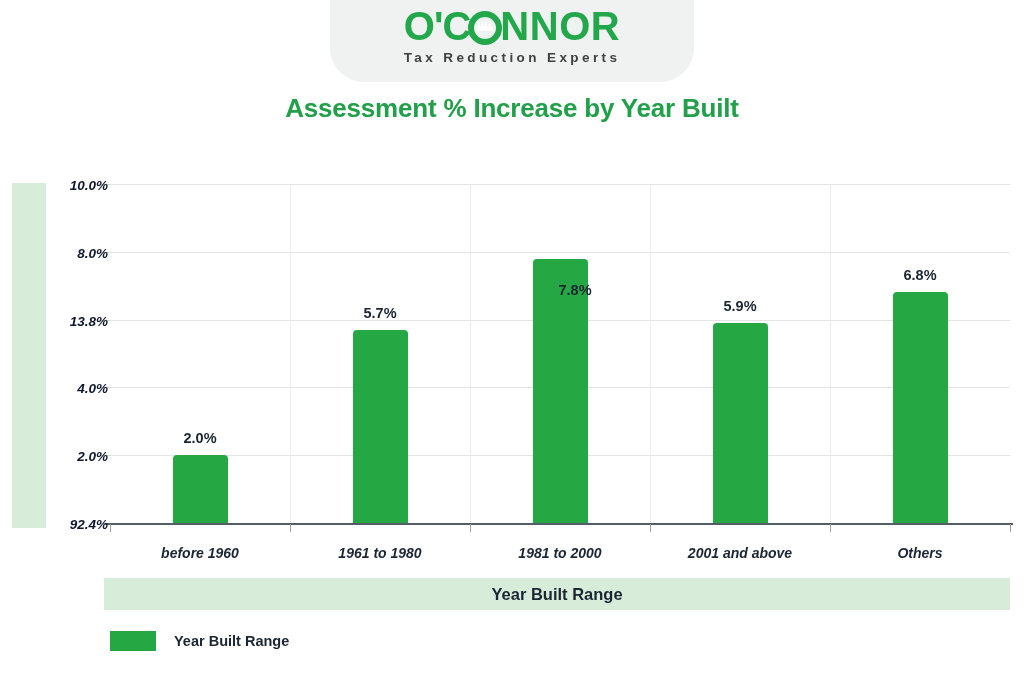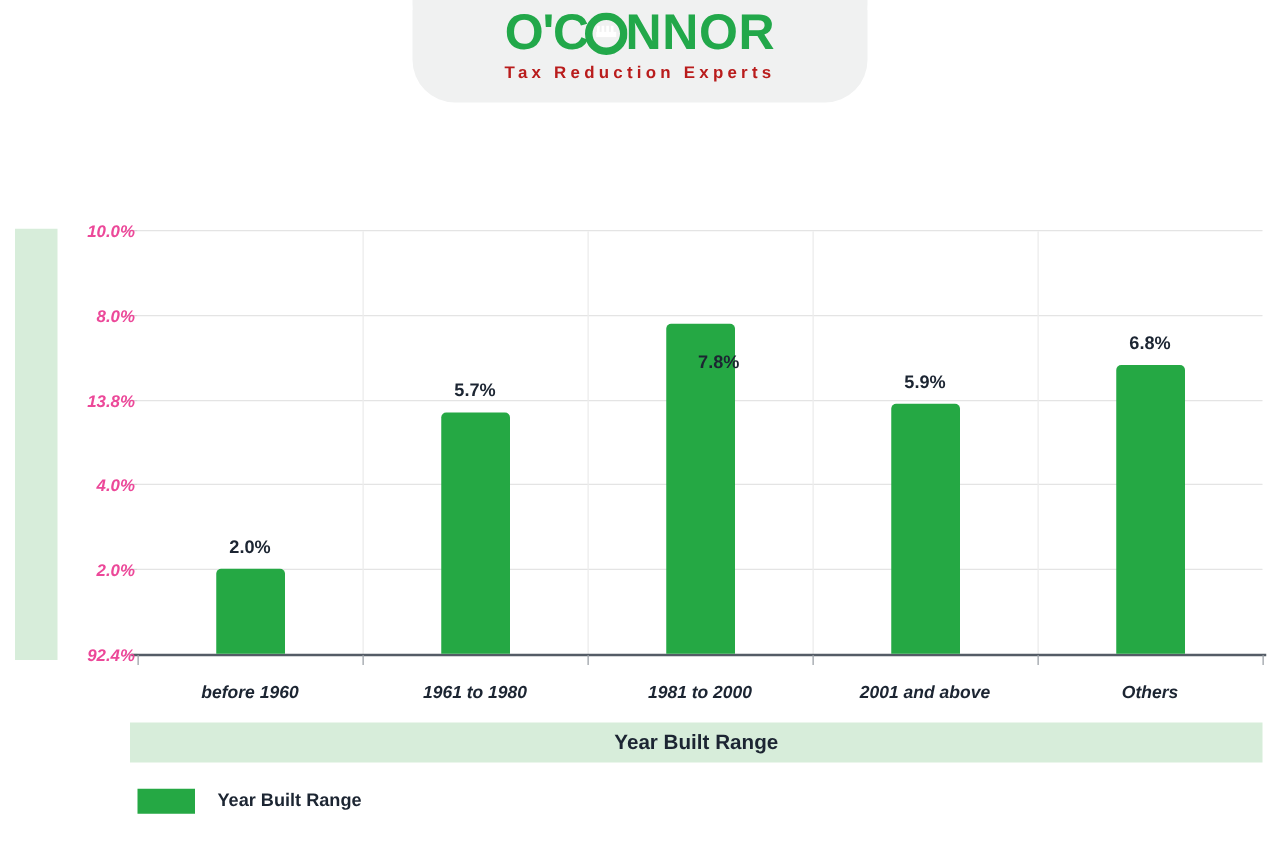--- a/index.html
+++ b/index.html
@@ -65,21 +65,21 @@
     margin: 0 -2px;
   }
   #logo-tagline {
     position: absolute;
     left: 0; top: 50px;
     width: 364px;
     text-align: center;
     font-size: 13.5px;
     font-weight: 700;
     letter-spacing: 3.4px;
-    color: #b91c1c;
+    color: #404040;
     white-space: nowrap;
   }
 
   
   #chart-title {
     position: absolute;
     left: 0;
     top: 92px;
     width: 1024px;
     text-align: center;
@@ -143,21 +143,21 @@
     background: #9aa0a6;
   }
   .ytick-label {
     position: absolute;
     right: 902px;
     width: 90px;
     text-align: right;
     font-size: 13.5px;
     font-weight: 700;
     font-style: italic;
-    color: #ec4899;
+    color: #0f172a;
     transform: translateY(-50%);
     white-space: nowrap;
   }
   .ytick-stub {
     position: absolute;
     left: -10px;
     width: 10px;
     height: 1px;
     background: #d6d6d6;
   }
@@ -242,20 +242,21 @@
         <rect x="13.3" y="10.6" width="2.1" height="5.2" fill="#ffffff"></rect>
         <rect x="17.0" y="10.6" width="2.1" height="5.2" fill="#ffffff"></rect>
         <rect x="20.7" y="10.6" width="2.1" height="5.2" fill="#ffffff"></rect>
       </svg>
     </span><span>NNOR</span>
   </div>
   <div id="logo-tagline">Tax Reduction Experts</div>
 </div>
 
 <div id="chart-title">
+  <div>Assessment % Increase by Year Built</div>
 </div>
 
 <div id="y-axis-band">
   <div id="y-axis-title-rot">
     
   </div>
 </div>
 
 <div id="plot">
   <div id="gridlines">

